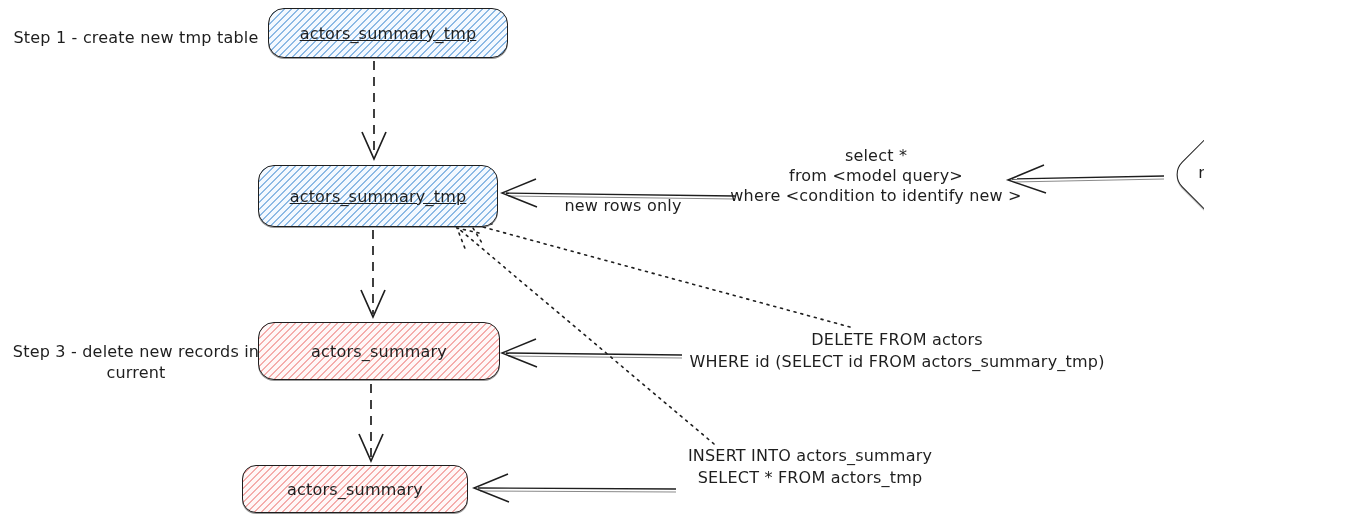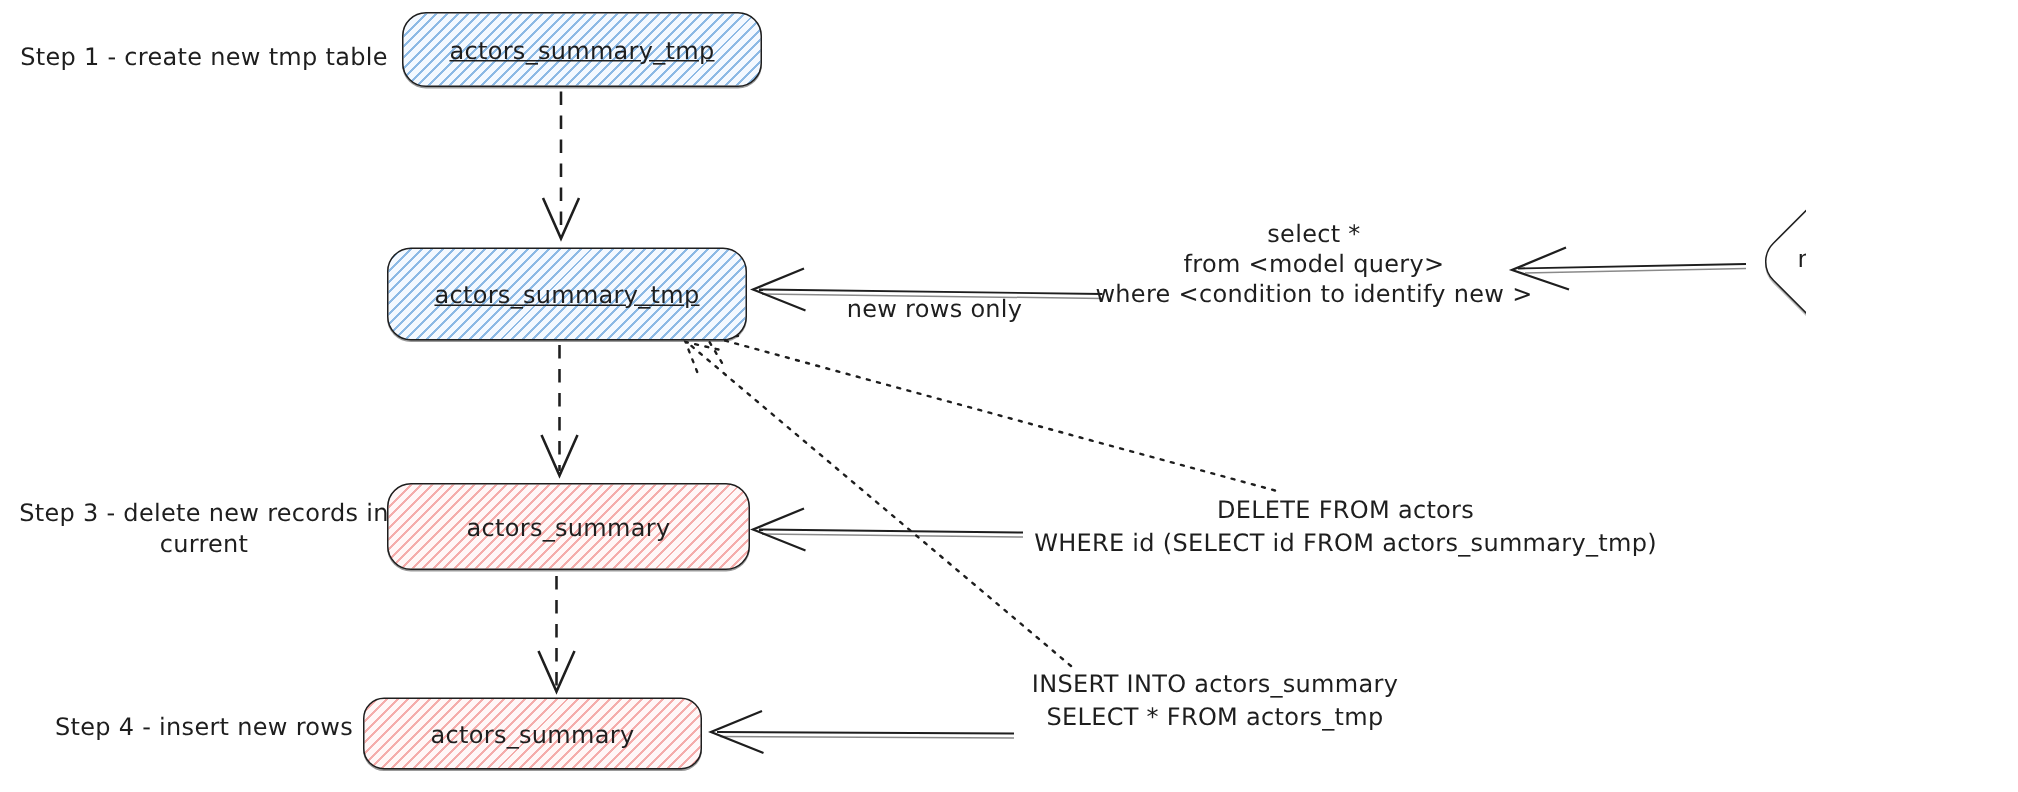--- a/index.html
+++ b/index.html
@@ -94,26 +94,25 @@
     </g>
     <g stroke="#1e1e1e" fill="none" stroke-width="1.6" stroke-linecap="round">
       <path d="M714 444 L459 229" stroke-dasharray="2 5"></path>
       <path d="M479 233 L457 228 L466 251" stroke-dasharray="2 5"></path>
     </g>
   </svg>
 
   <div class="step-label" style="left:10px;top:27px;width:252px;">
     <div>Step 1 - create new tmp table</div>
   </div>
-  <div class="step-label" style="left:2px;top:331px;width:268px;">
+  <div class="step-label" style="left:2px;top:341px;width:268px;">
     <div>Step 3 - delete new records in</div>
     <div>current</div>
   </div>
   <div class="step-label" style="left:10px;top:474px;width:252px;">
-    <div>Step 4 - insert new rows</div>
   </div>
 
   <div class="node hatch-blue" style="left:268px;top:8px;width:240px;height:50px;">
     <span>actors_summary_tmp</span>
   </div>
   <div class="node hatch-blue" style="left:258px;top:165px;width:240px;height:62px;">
     <span>actors_summary_tmp</span>
   </div>
   <div class="node hatch-red" style="left:258px;top:322px;width:242px;height:58px;">
     <span>actors_summary</span>

